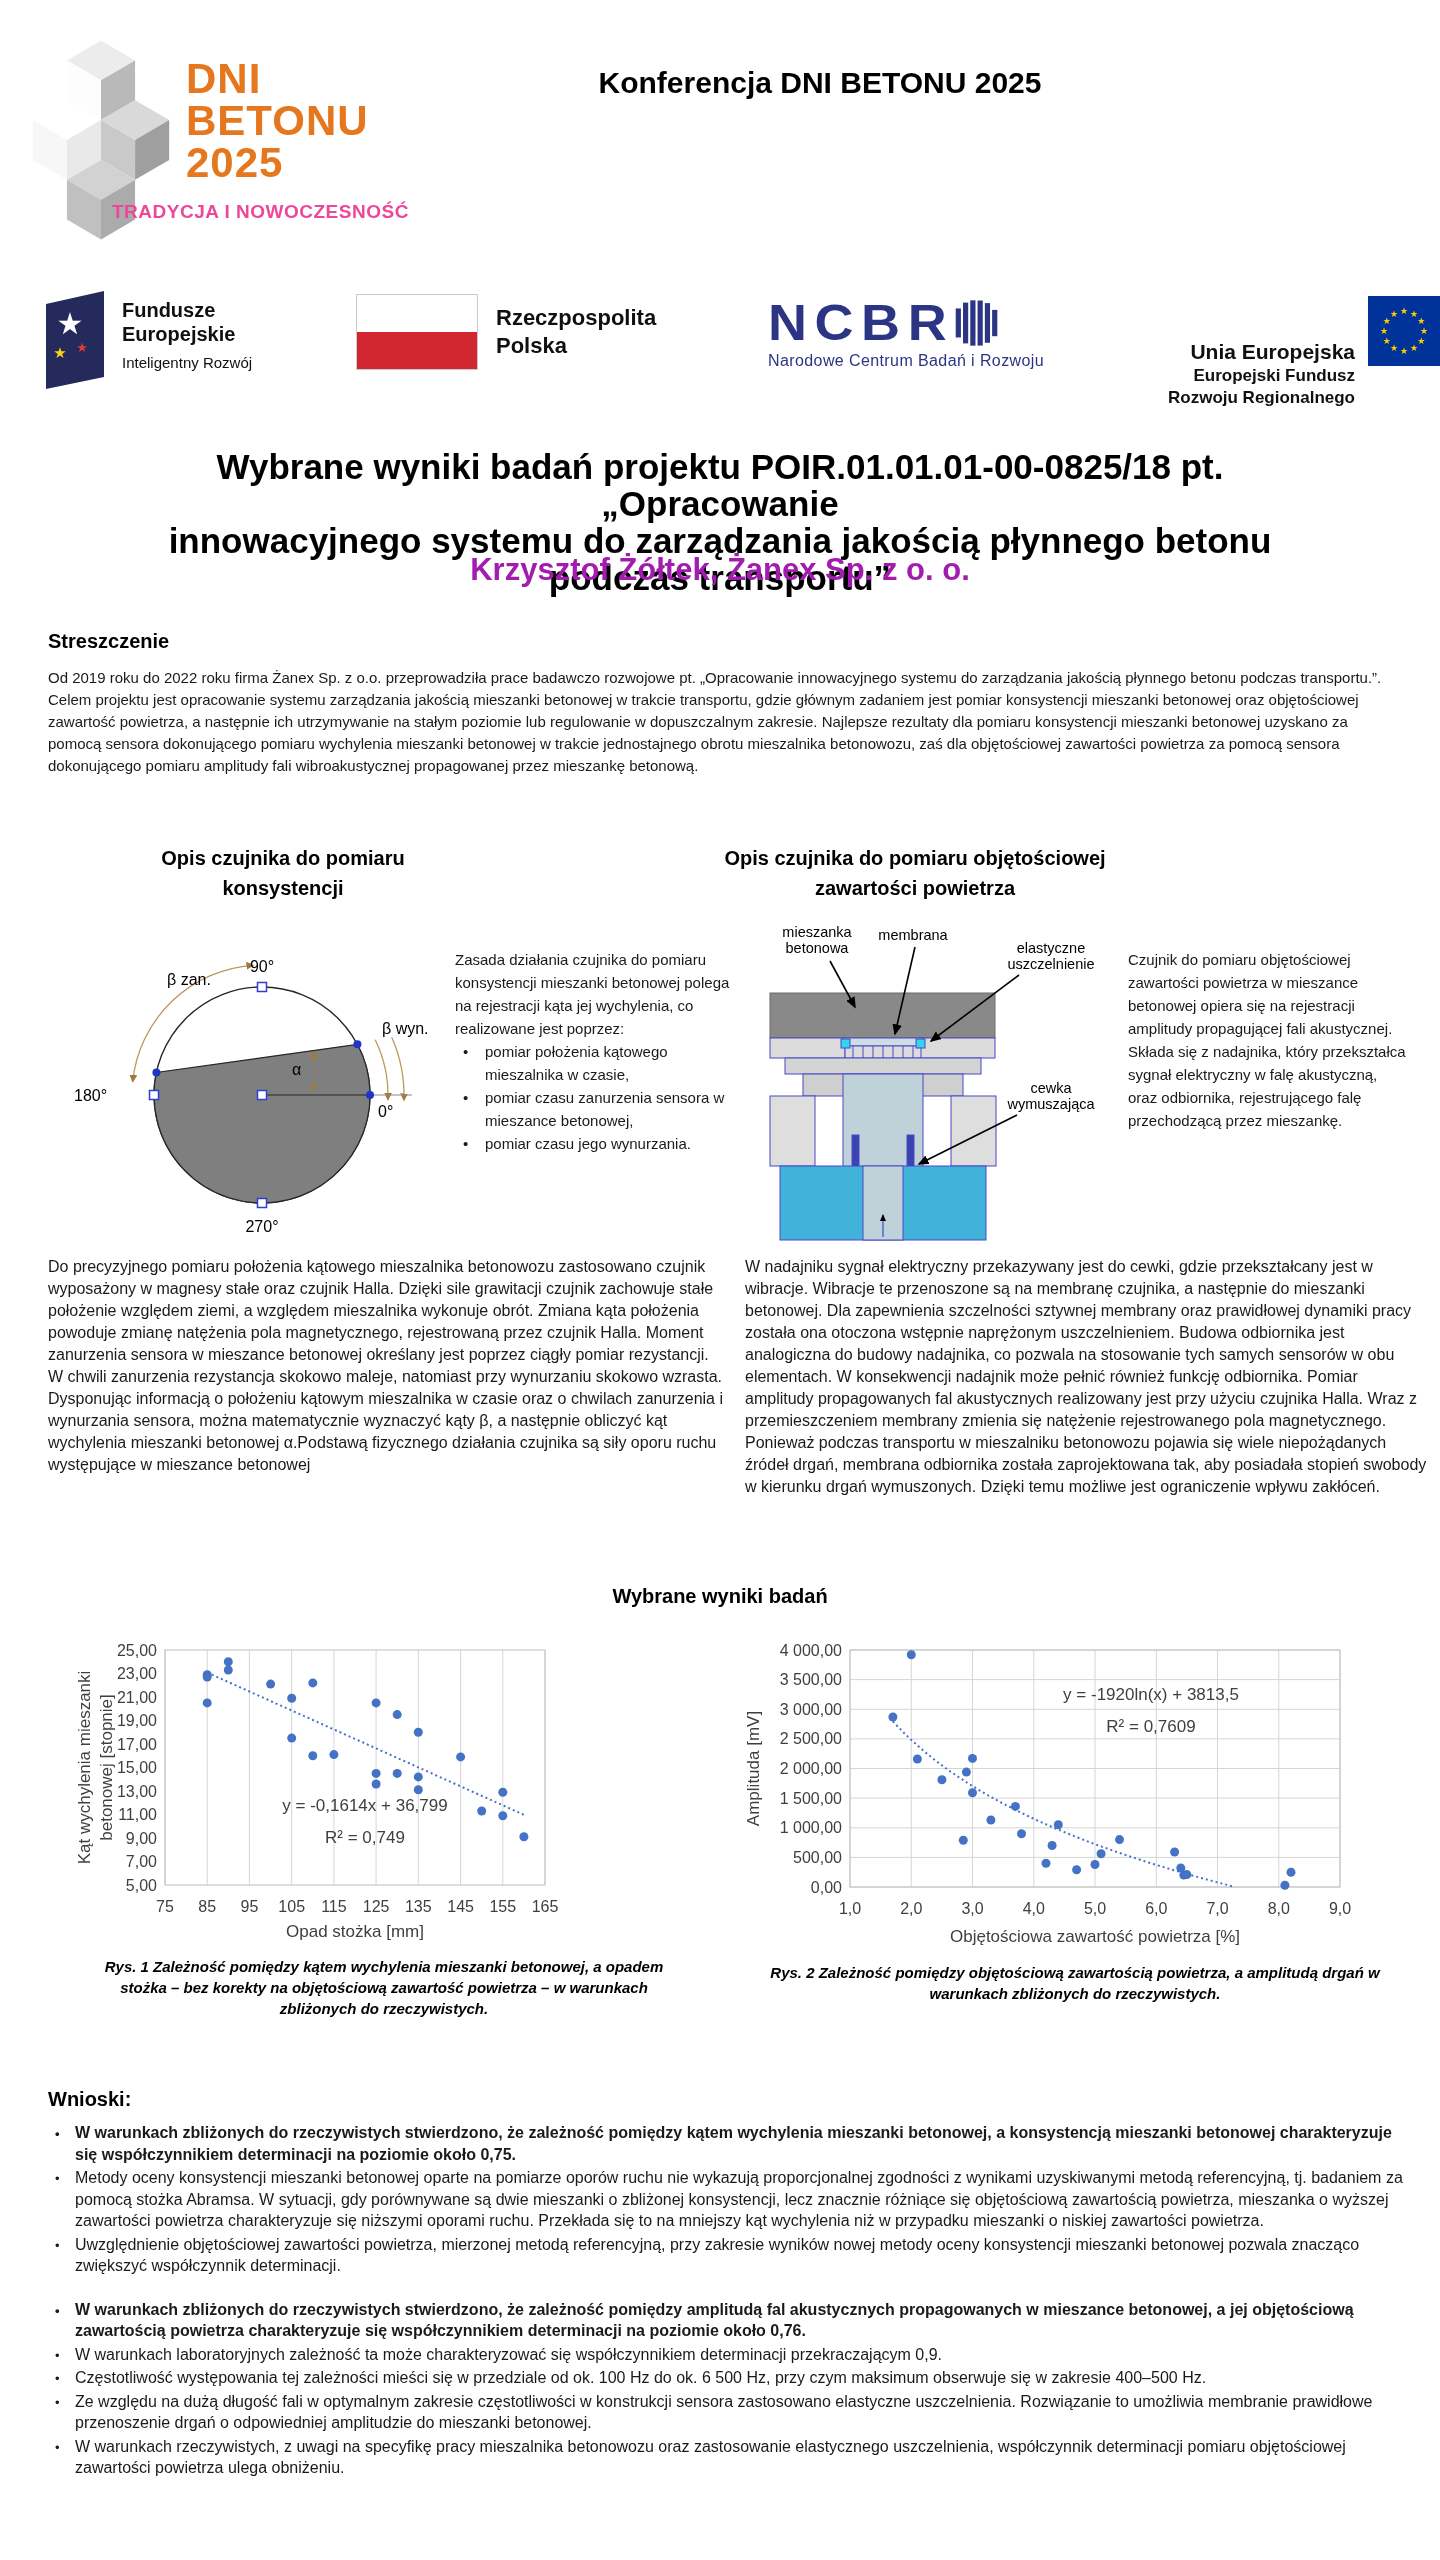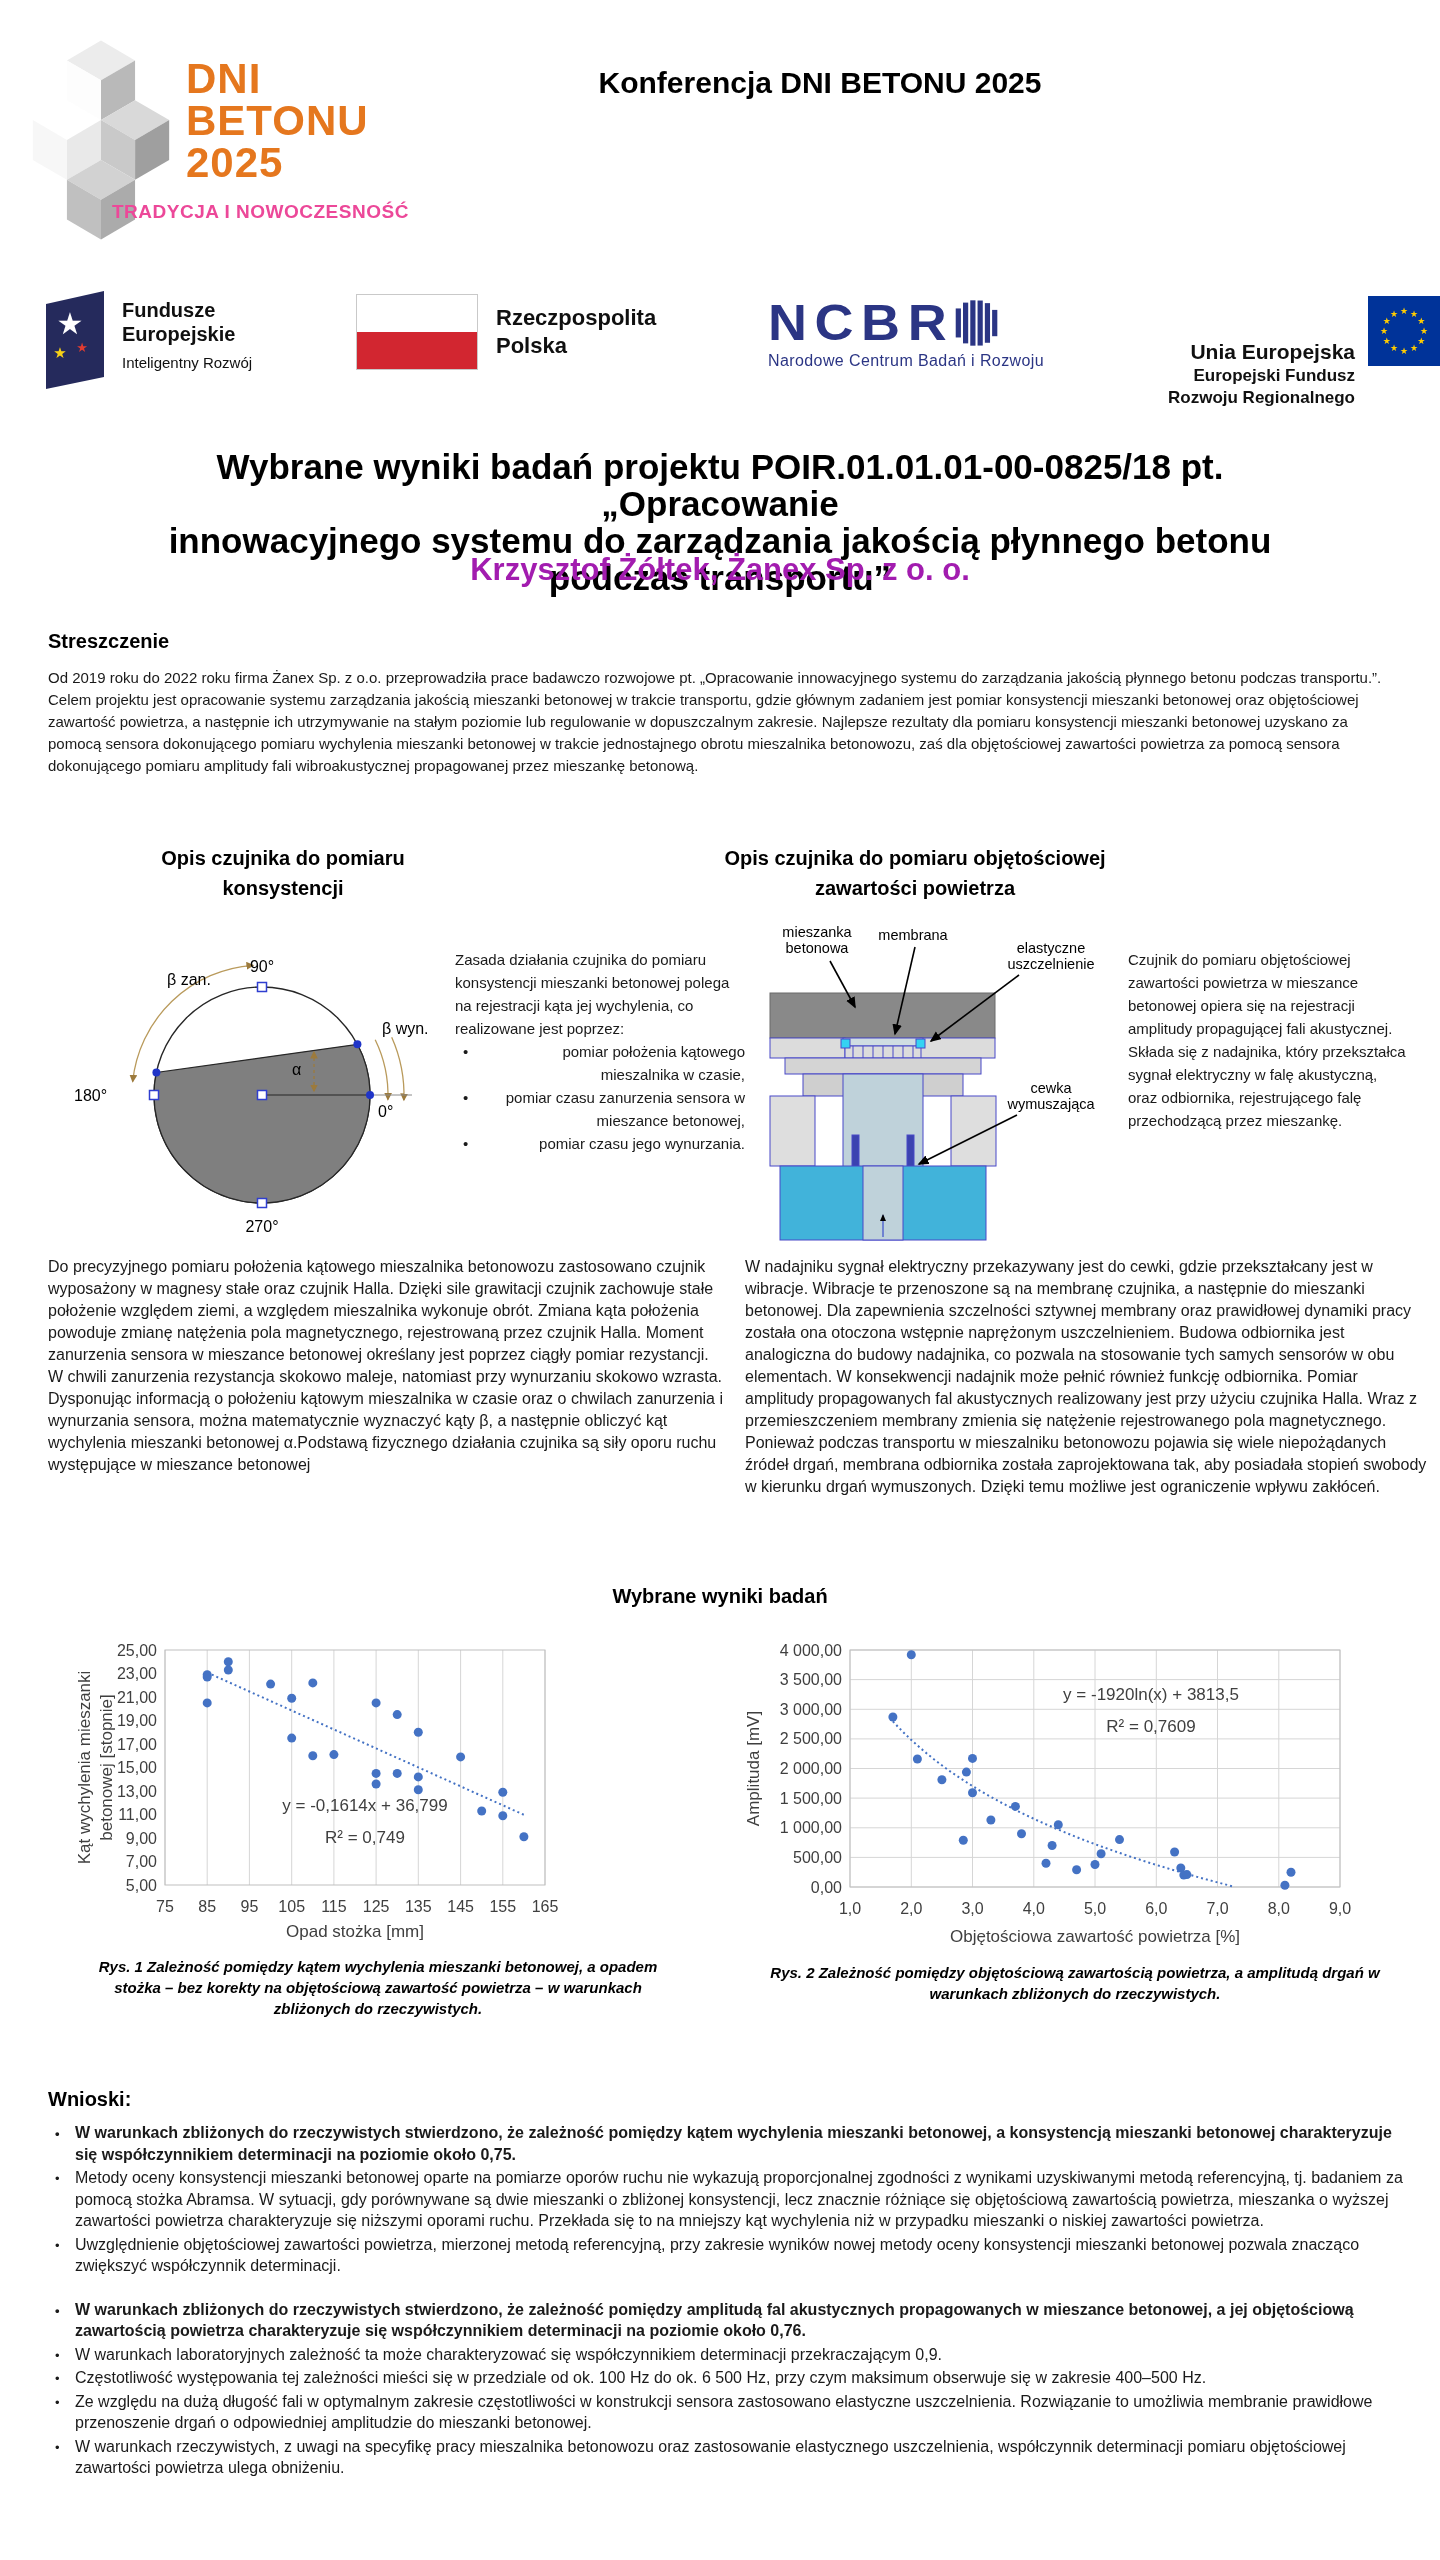--- a/index.html
+++ b/index.html
@@ -28,21 +28,21 @@
   .eu-l23{font-size:17px;font-weight:bold;line-height:22px;color:#101010;}
 
   
   .main-title{font-size:35px;font-weight:bold;line-height:37px;color:#000;}
   .authors{font-size:31px;font-weight:bold;color:#a21caf;}
   .h-section{font-size:20px;font-weight:bold;color:#000;}
   .h-col{font-size:20px;font-weight:bold;line-height:30px;color:#000;}
   .para{font-size:16px;line-height:22px;color:#1a1a1a;}
   .para-sm{font-size:15px;line-height:22px;color:#1a1a1a;}
   .sideblock{font-size:15px;line-height:23px;color:#1a1a1a;}
-  .sideblock ul{margin:0;padding:0;list-style:none;text-align:right;}
+  .sideblock ul{margin:0;padding:0;list-style:none;}
   .sideblock li{position:relative;padding-left:30px;}
   .sideblock li::before{content:"•";position:absolute;left:8px;}
 
   
   svg text{font-family:"Liberation Sans",sans-serif;}
   .tick{font-size:16px;fill:#3f3f3f;}
   .axlab{font-size:17px;fill:#3f3f3f;}
   .eq{font-size:17px;fill:#404040;}
   .caption{font-size:15px;font-weight:bold;font-style:italic;line-height:21px;color:#000;text-align:center;}
 
@@ -410,21 +410,21 @@
         <circle cx="461.9" cy="259.6" r="4.5" fill="#4472C4"></circle>
         <circle cx="559.9" cy="270.2" r="4.5" fill="#4472C4"></circle>
         <circle cx="566.0" cy="257.2" r="4.5" fill="#4472C4"></circle>
         <text x="426" y="85" text-anchor="middle" class="eq">y = -1920ln(x) + 3813,5</text>
         <text x="426" y="117" text-anchor="middle" class="eq">R² = 0,7609</text>
         <text x="370" y="327" text-anchor="middle" class="axlab">Objętościowa zawartość powietrza [%]</text>
         <text transform="translate(34,153.5) rotate(-90)" text-anchor="middle" class="axlab">Amplituda [mV]</text>
       </svg>
   </div>
 
-  <div class="abs caption" style="left:78px;top:1956px;width:600px">Rys. 1 Zależność pomiędzy kątem wychylenia mieszanki betonowej, a opadem stożka – bez korekty na objętościową zawartość powietrza – w warunkach zbliżonych do rzeczywistych.</div>
+  <div class="abs caption" style="left:84px;top:1956px;width:600px">Rys. 1 Zależność pomiędzy kątem wychylenia mieszanki betonowej, a opadem stożka – bez korekty na objętościową zawartość powietrza – w warunkach zbliżonych do rzeczywistych.</div>
   <div class="abs caption" style="left:760px;top:1962px;width:630px">Rys. 2 Zależność pomiędzy objętościową zawartością powietrza, a amplitudą drgań w warunkach zbliżonych do rzeczywistych.</div>
 
   <div class="abs h-section" style="left:48px;top:2088px">Wnioski:</div>
   <div class="abs concl" style="left:48px;top:2122px;width:1365px">
     <ul id="concl-group1">
         <li class="b">W warunkach zbliżonych do rzeczywistych stwierdzono, że zależność pomiędzy kątem wychylenia mieszanki betonowej, a konsystencją mieszanki betonowej charakteryzuje się współczynnikiem determinacji na poziomie około 0,75.</li>
         <li>Metody oceny konsystencji mieszanki betonowej oparte na pomiarze oporów ruchu nie wykazują proporcjonalnej zgodności z wynikami uzyskiwanymi metodą referencyjną, tj. badaniem za pomocą stożka Abramsa. W sytuacji, gdy porównywane są dwie mieszanki o zbliżonej konsystencji, lecz znacznie różniące się objętościową zawartością powietrza, mieszanka o wyższej zawartości powietrza charakteryzuje się niższymi oporami ruchu. Przekłada się to na mniejszy kąt wychylenia niż w przypadku mieszanki o niskiej zawartości powietrza.</li>
         <li>Uwzględnienie objętościowej zawartości powietrza, mierzonej metodą referencyjną, przy zakresie wyników nowej metody oceny konsystencji mieszanki betonowej pozwala znacząco zwiększyć współczynnik determinacji.</li>
       </ul>
     <ul id="concl-group2">

